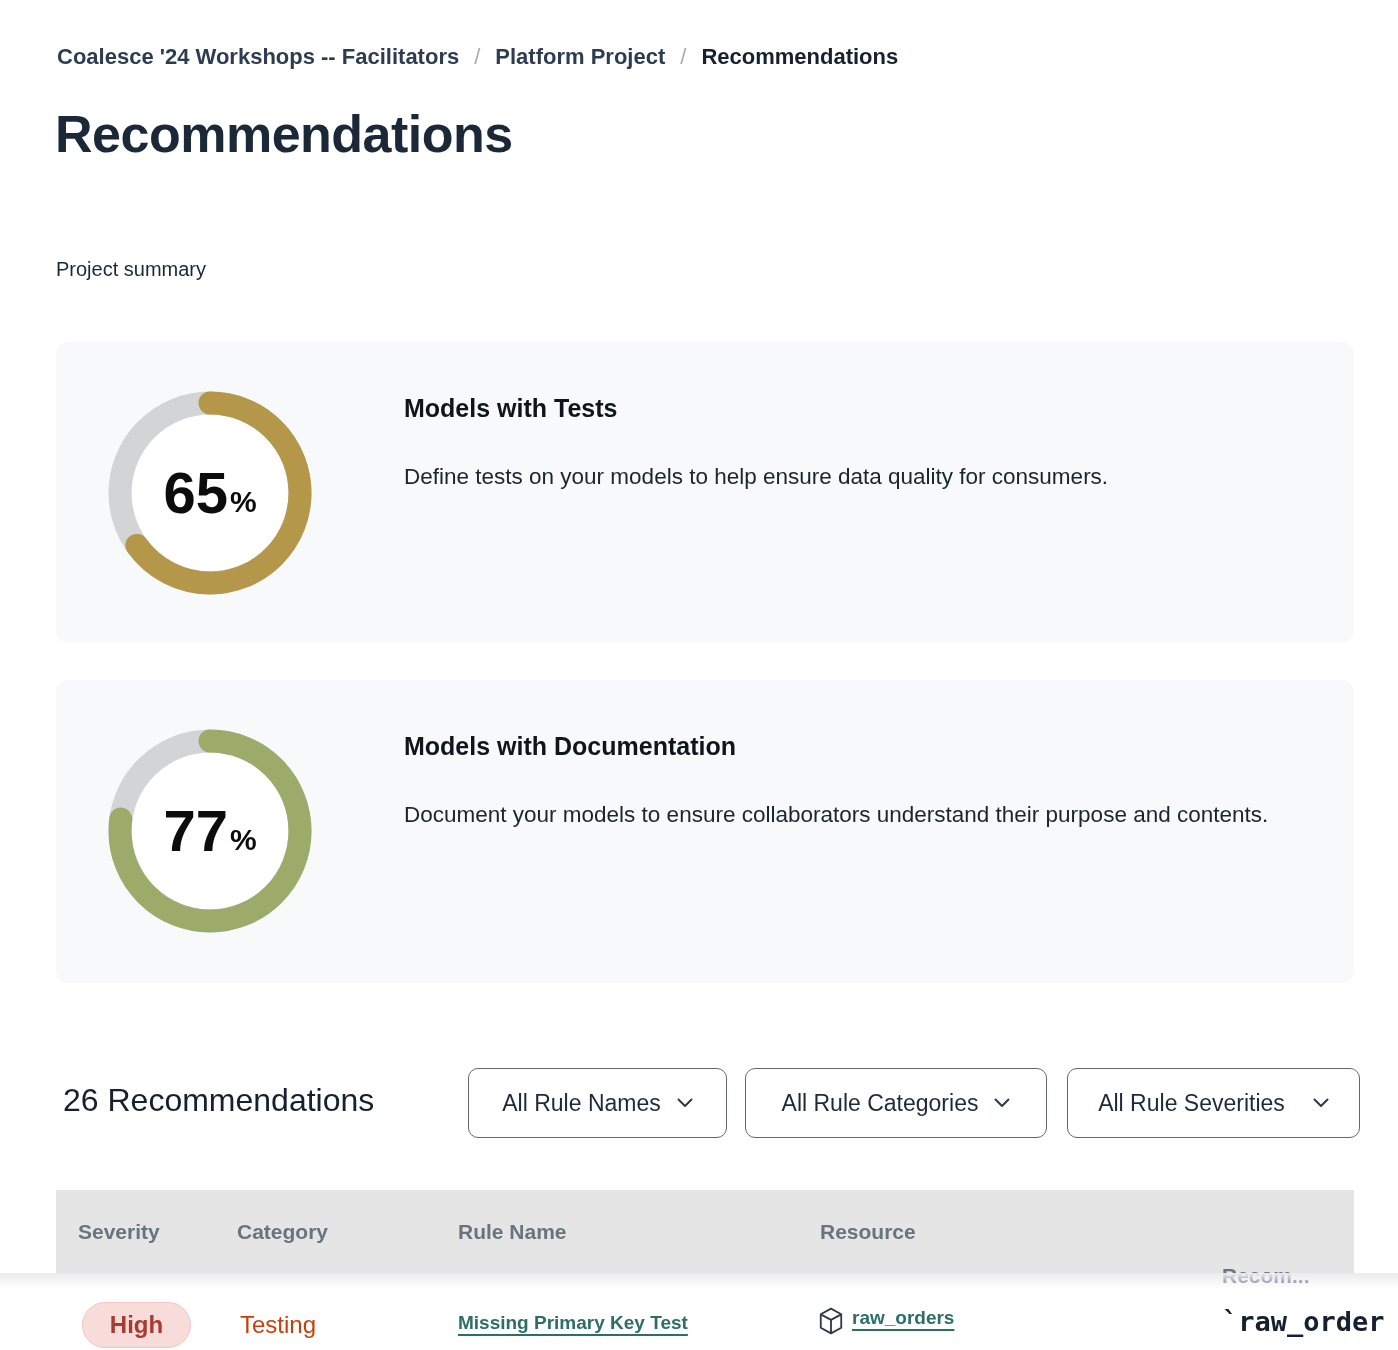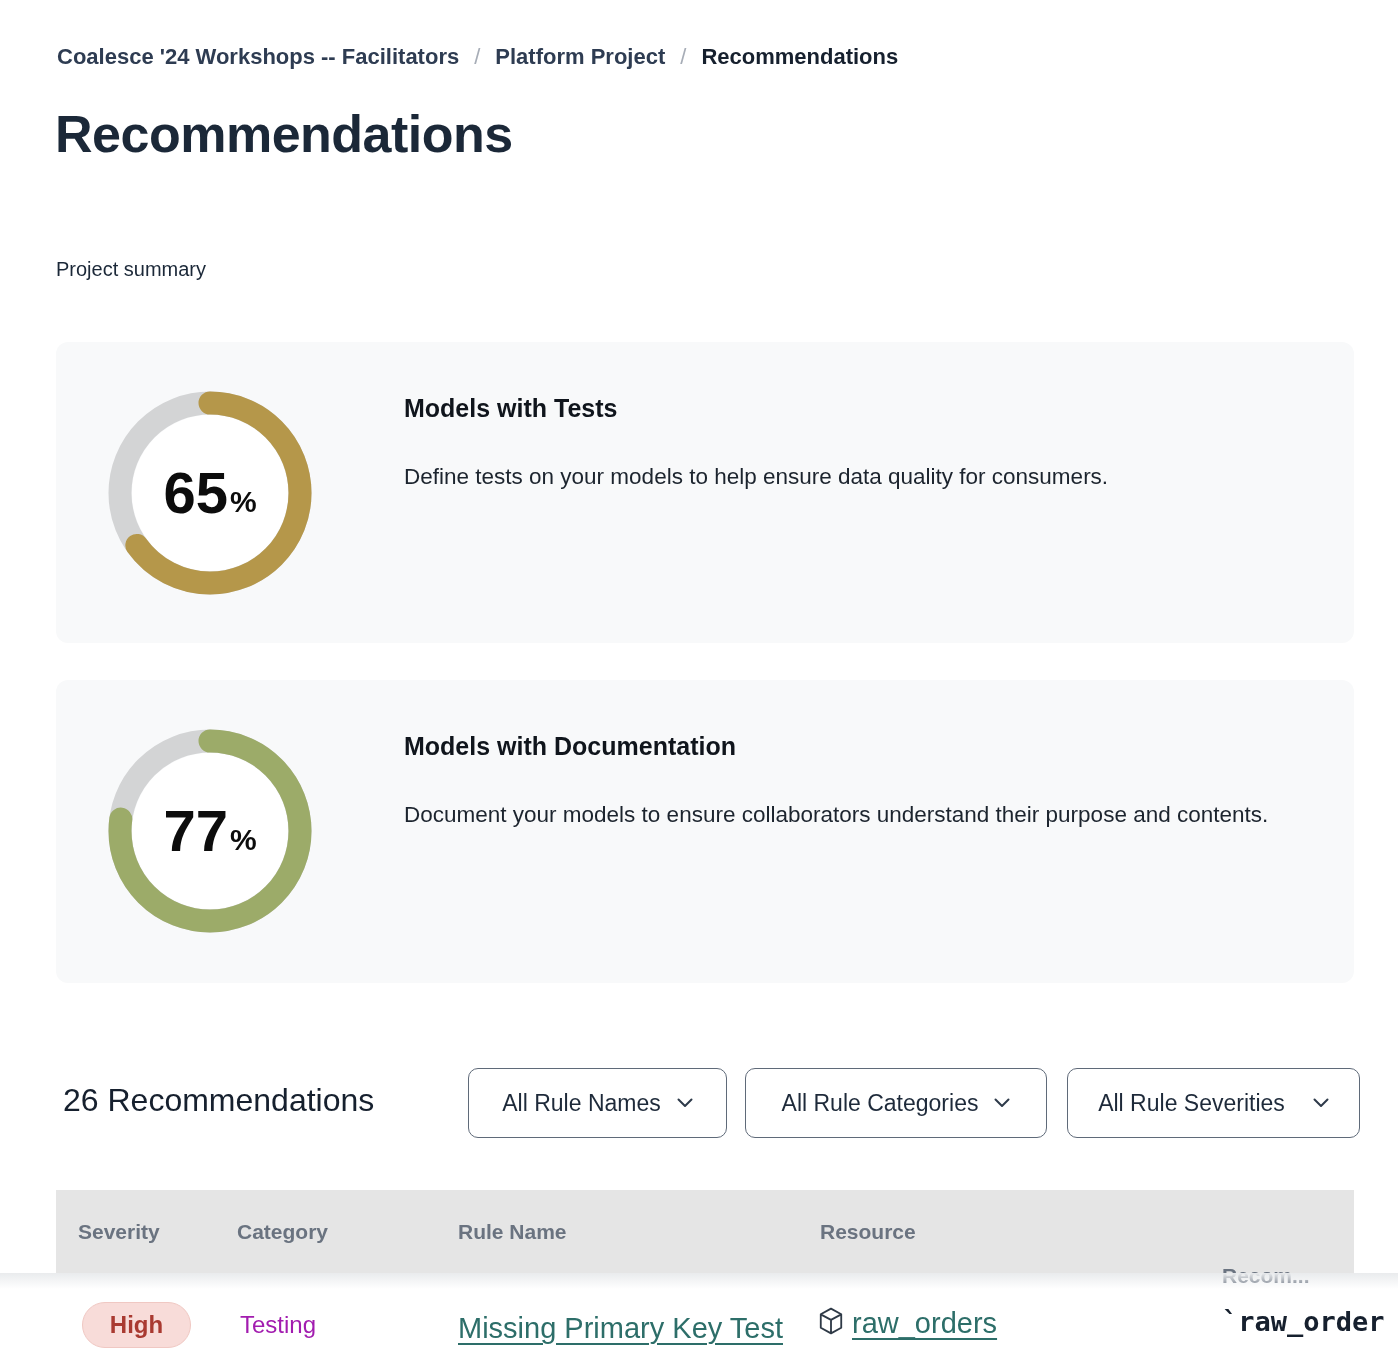--- a/index.html
+++ b/index.html
@@ -86,26 +86,26 @@
   }
   .table-row { position:absolute; left:0; top:1273px; width:1398px; height:77px; background:transparent; }
   .severity-badge {
     position:absolute; left:82px; top:29px; height:46px; min-width:109px;
     display:flex; align-items:center; justify-content:center; padding:0 24px;
     background:#f8dcd9; border:1.5px solid #f0c8c3; border-radius:23px;
     font-size:24px; font-weight:700; color:#a93a31;
   }
   .cell-category {
     position:absolute; left:240px; top:38px;
-    font-size:24px; font-weight:400; color:#a21caf; white-space:nowrap;
+    font-size:24px; font-weight:400; color:#c2410c; white-space:nowrap;
   }
   .link {
     color:#2d6e69; text-decoration:underline;
     text-decoration-thickness:2px; text-underline-offset:5px;
-    font-size:29px; font-weight:400; cursor:pointer; white-space:nowrap;
+    font-size:19px; font-weight:700; cursor:pointer; white-space:nowrap;
   }
   .cell-rule { position:absolute; left:458px; top:39px; }
   .cell-resource { position:absolute; left:818px; top:34px; display:flex; gap:8px; }
   .cube { display:block; }
   .cell-recom {
     position:absolute; left:1222px; top:33px;
     font-family:"DejaVu Sans Mono","Liberation Mono",monospace;
     font-size:27px; font-weight:700; color:#16202e; white-space:nowrap;
   }
 </style>

